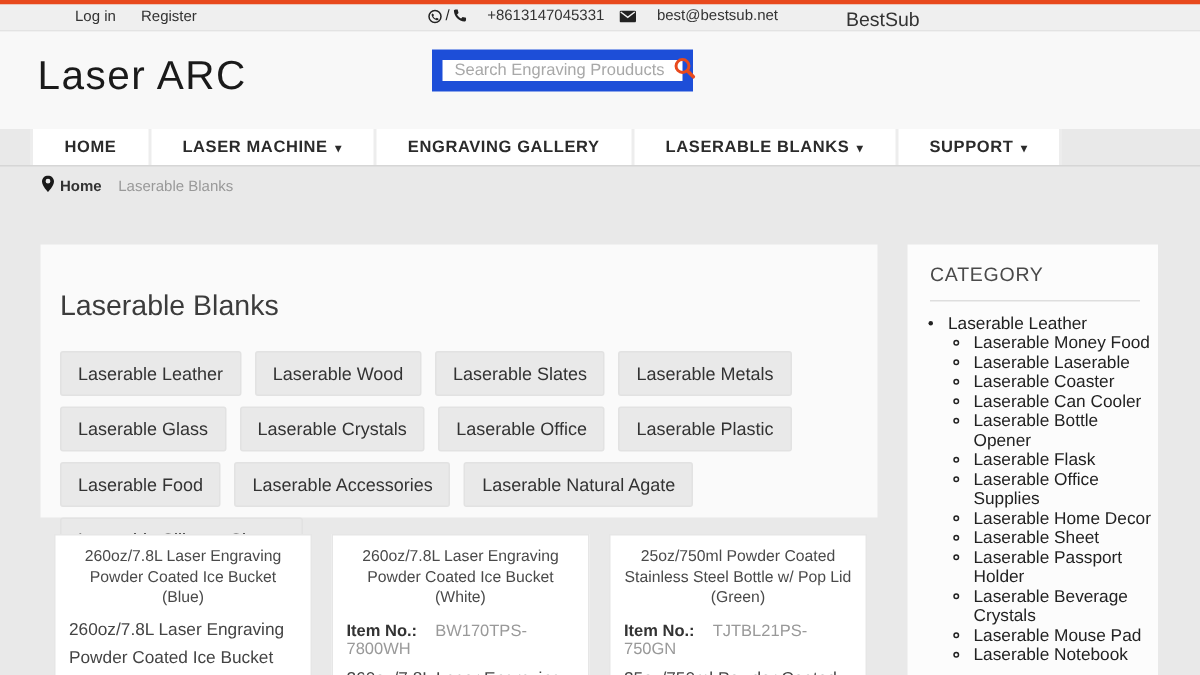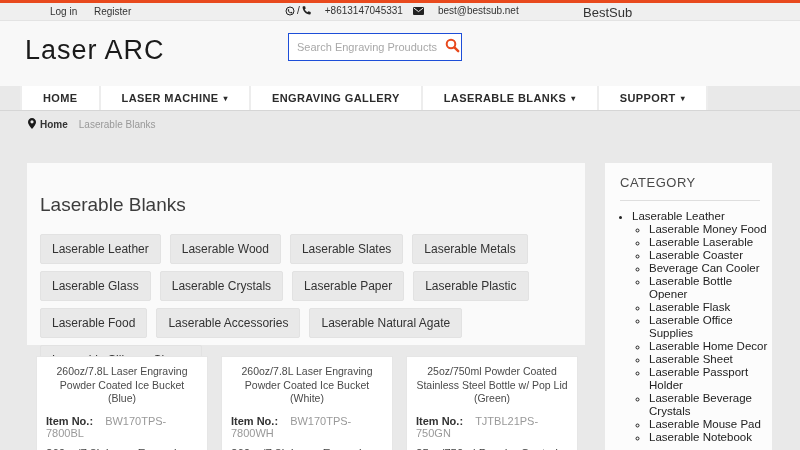--- a/index.html
+++ b/index.html
@@ -9,26 +9,26 @@
 
   
   .top-accent { height:3px; background:#e8491d; }
   .topbar { position:relative; height:18px; background:#efefef; border-bottom:1px solid #e3e3e3; font-size:10px; color:#333; }
   .topbar a { color:#333; text-decoration:none;margin-left:12px; }
   .tb-login { position:absolute; left:38px; top:3px; }
   .tb-register { position:absolute; left:82px; top:3px; }
   .tb-contact { position:absolute; left:285px; top:2px; display:flex; align-items:center; gap:2px; color:#222; }
   .tb-contact svg { display:block; }
   .tb-email { margin-left:8px; display:flex; align-items:center; gap:2px; }
-  .tb-brand { position:absolute; left:571px; top:2px; font-size:13px; color:#222; }
+  .tb-brand { position:absolute; left:552px; top:2px; font-size:13px; color:#222; }
 
   
   .header { position:relative; height:65px; background:#f8f8f8; }
   .logo { position:absolute; left:25px; top:14px; font-size:27px; color:#1a1a1a; letter-spacing:1px; text-decoration:none; cursor:pointer; }
-  .search-box { position:absolute; left:288px; top:12px; width:174px; height:28px; background:#fff; border:1px solid #1d4ed8; display:flex; align-items:center; }
+  .search-box { position:absolute; left:288px; top:12px; width:174px; height:28px; background:#fff; border:7px solid #1d4ed8; display:flex; align-items:center; }
   .search-box input { flex:1; border:none; outline:none; background:transparent; font-family:"Liberation Sans",sans-serif; font-size:11px; color:#555; padding:0 4px 0 8px; }
   .search-box input::placeholder { color:#a8a8a8; }
   .search-btn { width:22px; height:26px; border:none; background:transparent; cursor:pointer; display:flex; align-items:center; justify-content:center; padding:0; }
 
   
   .navbar { height:25px; background:#e9e9e9; border-bottom:1px solid #d6d6d6; padding-left:20px; display:flex; }
   .nav-strip { display:flex; background:#fff; }
   .nav-item { display:flex; align-items:center; gap:5px; padding:0 21px; font-size:11px; font-weight:bold; letter-spacing:0.4px; color:#2b2b2b; border-right:2px solid #ededed; cursor:pointer; white-space:nowrap; }
   .nav-item:first-child { border-left:2px solid #ededed; }
   .caret { font-size:8px; color:#2b2b2b; }
@@ -148,36 +148,32 @@
 
   <div class="main-panel">
     <h1 class="page-title">Laserable Blanks</h1>
     <div class="filters">
       <button class="filter-btn">Laserable Leather</button>
       <button class="filter-btn">Laserable Wood</button>
       <button class="filter-btn">Laserable Slates</button>
       <button class="filter-btn">Laserable Metals</button>
       <button class="filter-btn">Laserable Glass</button>
       <button class="filter-btn">Laserable Crystals</button>
-      <button class="filter-btn">Laserable Paper</button>
+      <button class="filter-btn">Laserable Office</button>
       <button class="filter-btn">Laserable Plastic</button>
       <button class="filter-btn">Laserable Food</button>
       <button class="filter-btn">Laserable Accessories</button>
       <button class="filter-btn">Laserable Natural Agate</button>
       <button class="filter-btn">Laserable Silicone Sleeve</button>
     </div>
   </div>
 
   <div class="cards">
     <div class="card">
       <div class="card-title">260oz/7.8L Laser Engraving Powder Coated Ice Bucket (Blue)</div>
-      <div class="card-itemno">
-        <span class="lbl">Item No.:</span>
-        <span class="val">BW170TPS-7800BL</span>
-      </div>
       <div class="card-desc">260oz/7.8L Laser Engraving Powder Coated Ice Bucket (Blue)</div>
     </div>
     <div class="card">
       <div class="card-title">260oz/7.8L Laser Engraving Powder Coated Ice Bucket (White)</div>
       <div class="card-itemno">
         <span class="lbl">Item No.:</span>
         <span class="val">BW170TPS-7800WH</span>
       </div>
       <div class="card-desc">260oz/7.8L Laser Engraving Powder Coated Ice Bucket (White)</div>
     </div>
@@ -194,21 +190,21 @@
   <div class="sidebar">
     <h2 class="sidebar-title">CATEGORY</h2>
     <hr class="sidebar-divider">
     <ul class="cat-list">
       <li>
         <span>Laserable Leather</span>
         <ul>
           <li>Laserable Money Food</li>
           <li>Laserable Laserable</li>
           <li>Laserable Coaster</li>
-          <li>Beverage Can Cooler</li>
+          <li>Laserable Can Cooler</li>
           <li>Laserable Bottle Opener</li>
           <li>Laserable Flask</li>
           <li>Laserable Office Supplies</li>
           <li>Laserable Home Decor</li>
           <li>Laserable Sheet</li>
           <li>Laserable Passport Holder</li>
           <li>Laserable Beverage Crystals</li>
           <li>Laserable Mouse Pad</li>
           <li>Laserable Notebook</li>
 

